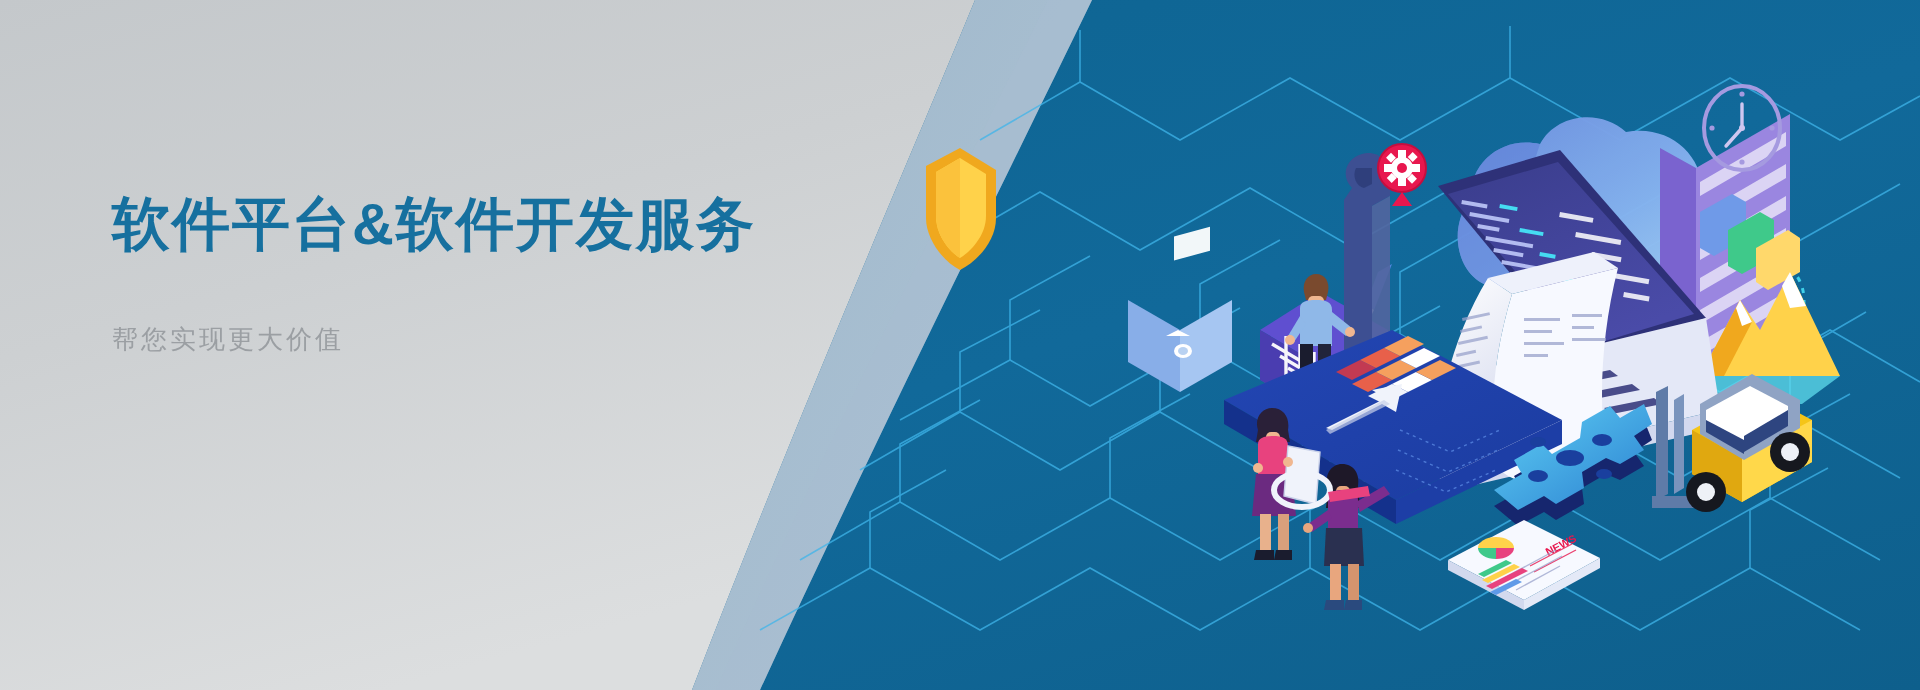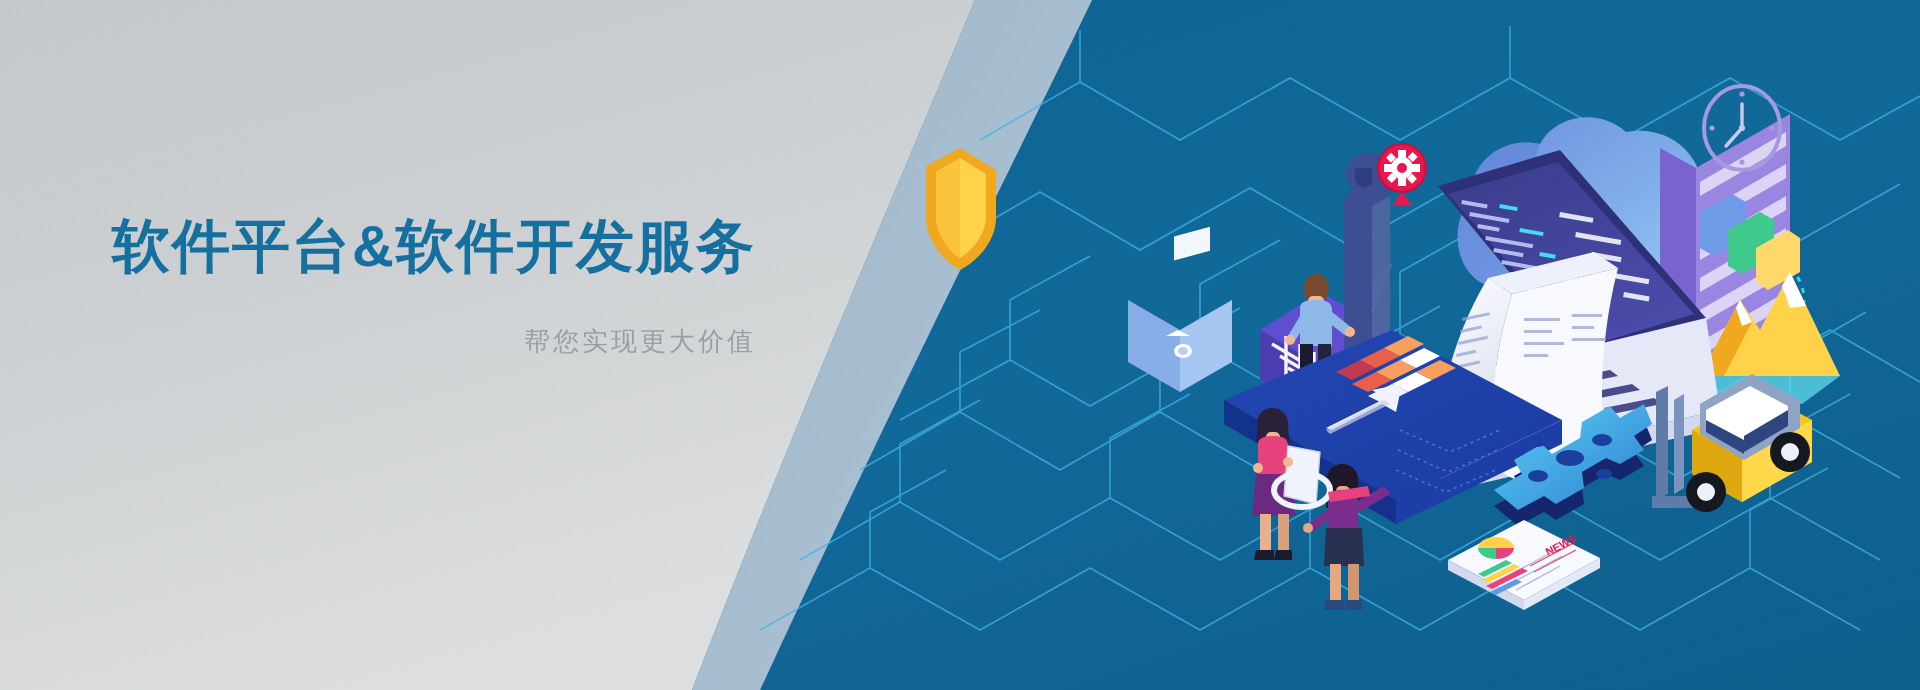--- a/index.html
+++ b/index.html
@@ -11,34 +11,33 @@
   #banner {
     position:relative;
     width:1920px; height:690px;
     overflow:hidden;
     background:#10688f;
   }
   .layer { position:absolute; inset:0; }
   #illo { position:absolute; inset:0; }
   #text-block {
     position:absolute;
-    left:112px; top:212px;
+    left:112px; top:190px;
     z-index:40;
-    text-align:right;
   }
   #headline {
     font-size:58px;
     font-weight:700;
     letter-spacing:2px;
     color:#16709f;
     line-height:1.18;
     white-space:nowrap;
   }
   #subhead {
-    margin-top:44px;
+    margin-top:64px;
     font-size:26px;
     font-weight:400;
     letter-spacing:3px;
     color:#9b9fa3;
     white-space:nowrap;
   }
 </style>
 </head>
 <body>
 

